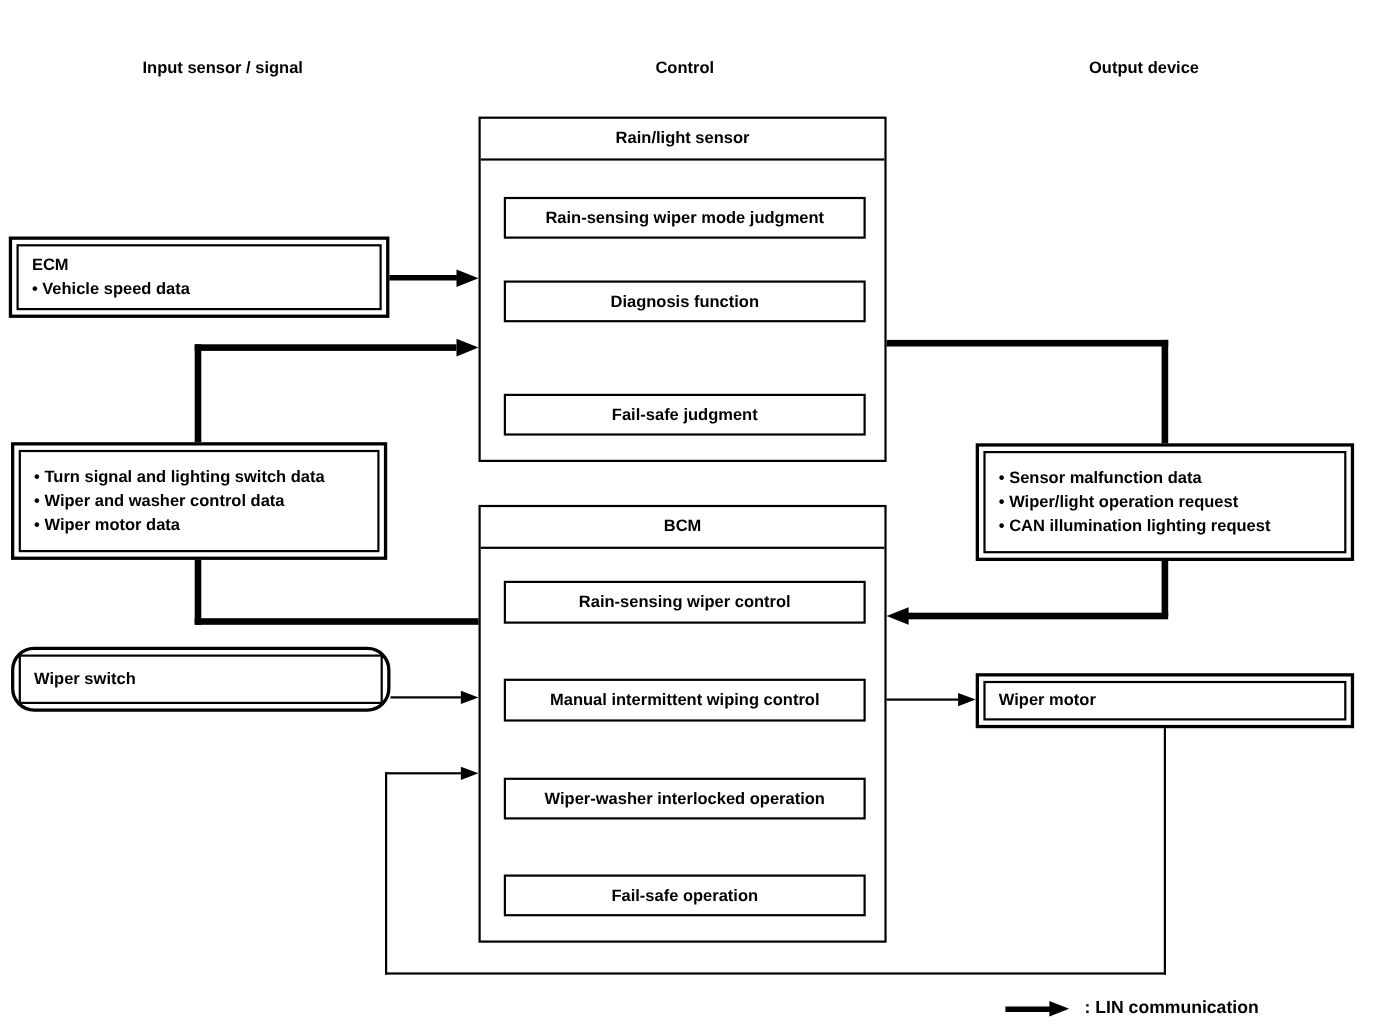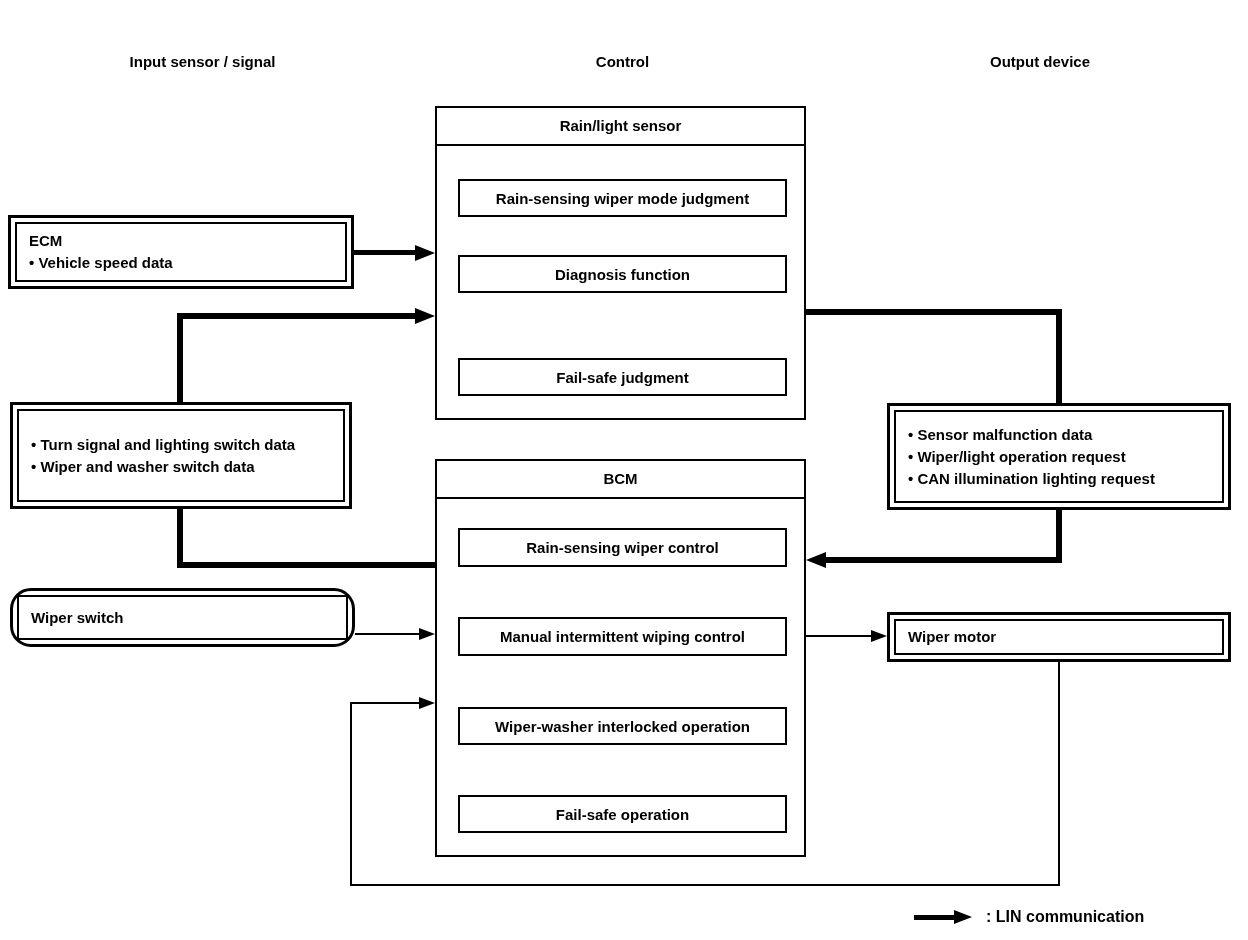--- a/index.html
+++ b/index.html
@@ -118,21 +118,22 @@
   <div class="dbox" style="left:8px; top:215px; width:346px; height:74px;">
     <div class="dbox-inner">
       <div>ECM</div>
       <div>• Vehicle speed data</div>
     </div>
   </div>
 
   <div class="dbox" style="left:10px; top:402px; width:342px; height:107px;">
     <div class="dbox-inner">
       <div>• Turn signal and lighting switch data</div>
-      <div>• Wiper and washer switch data</div>
+      <div>• Wiper and washer control data</div>
+      <div>• Wiper motor data</div>
     </div>
   </div>
 
   <div class="dbox" style="left:10px; top:588px; width:345px; height:59px;border-radius:21px;">
     <div class="dbox-inner">
       <div>Wiper switch</div>
     </div>
   </div>
 
   <div class="dbox" style="left:887px; top:403px; width:344px; height:107px;">

